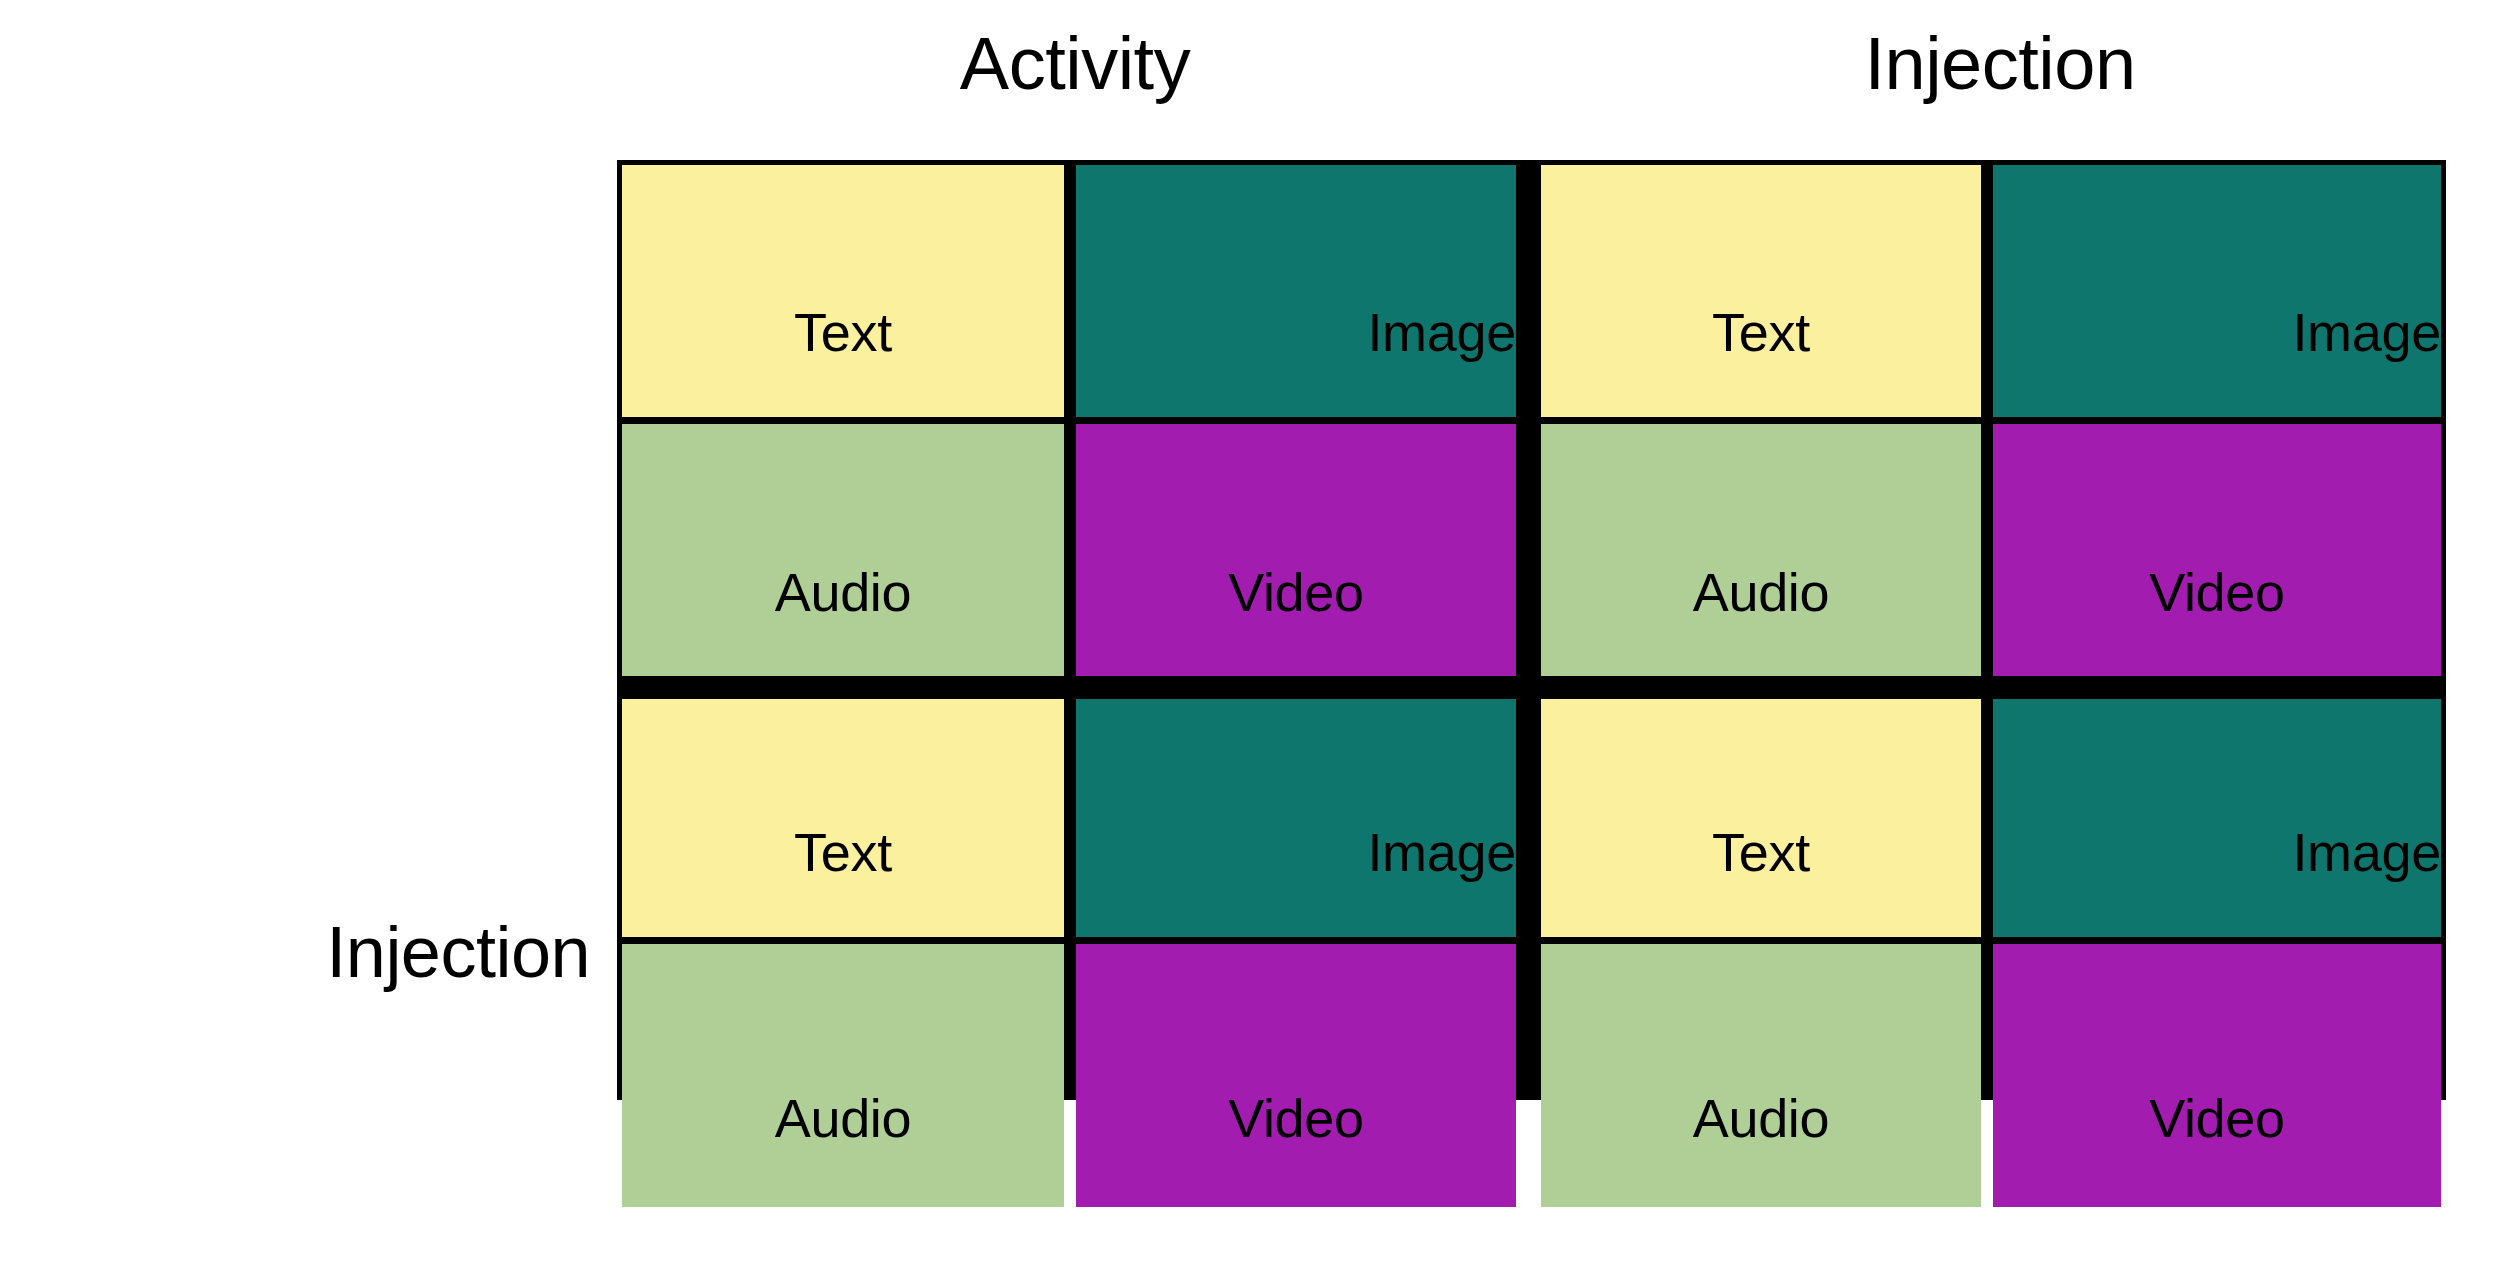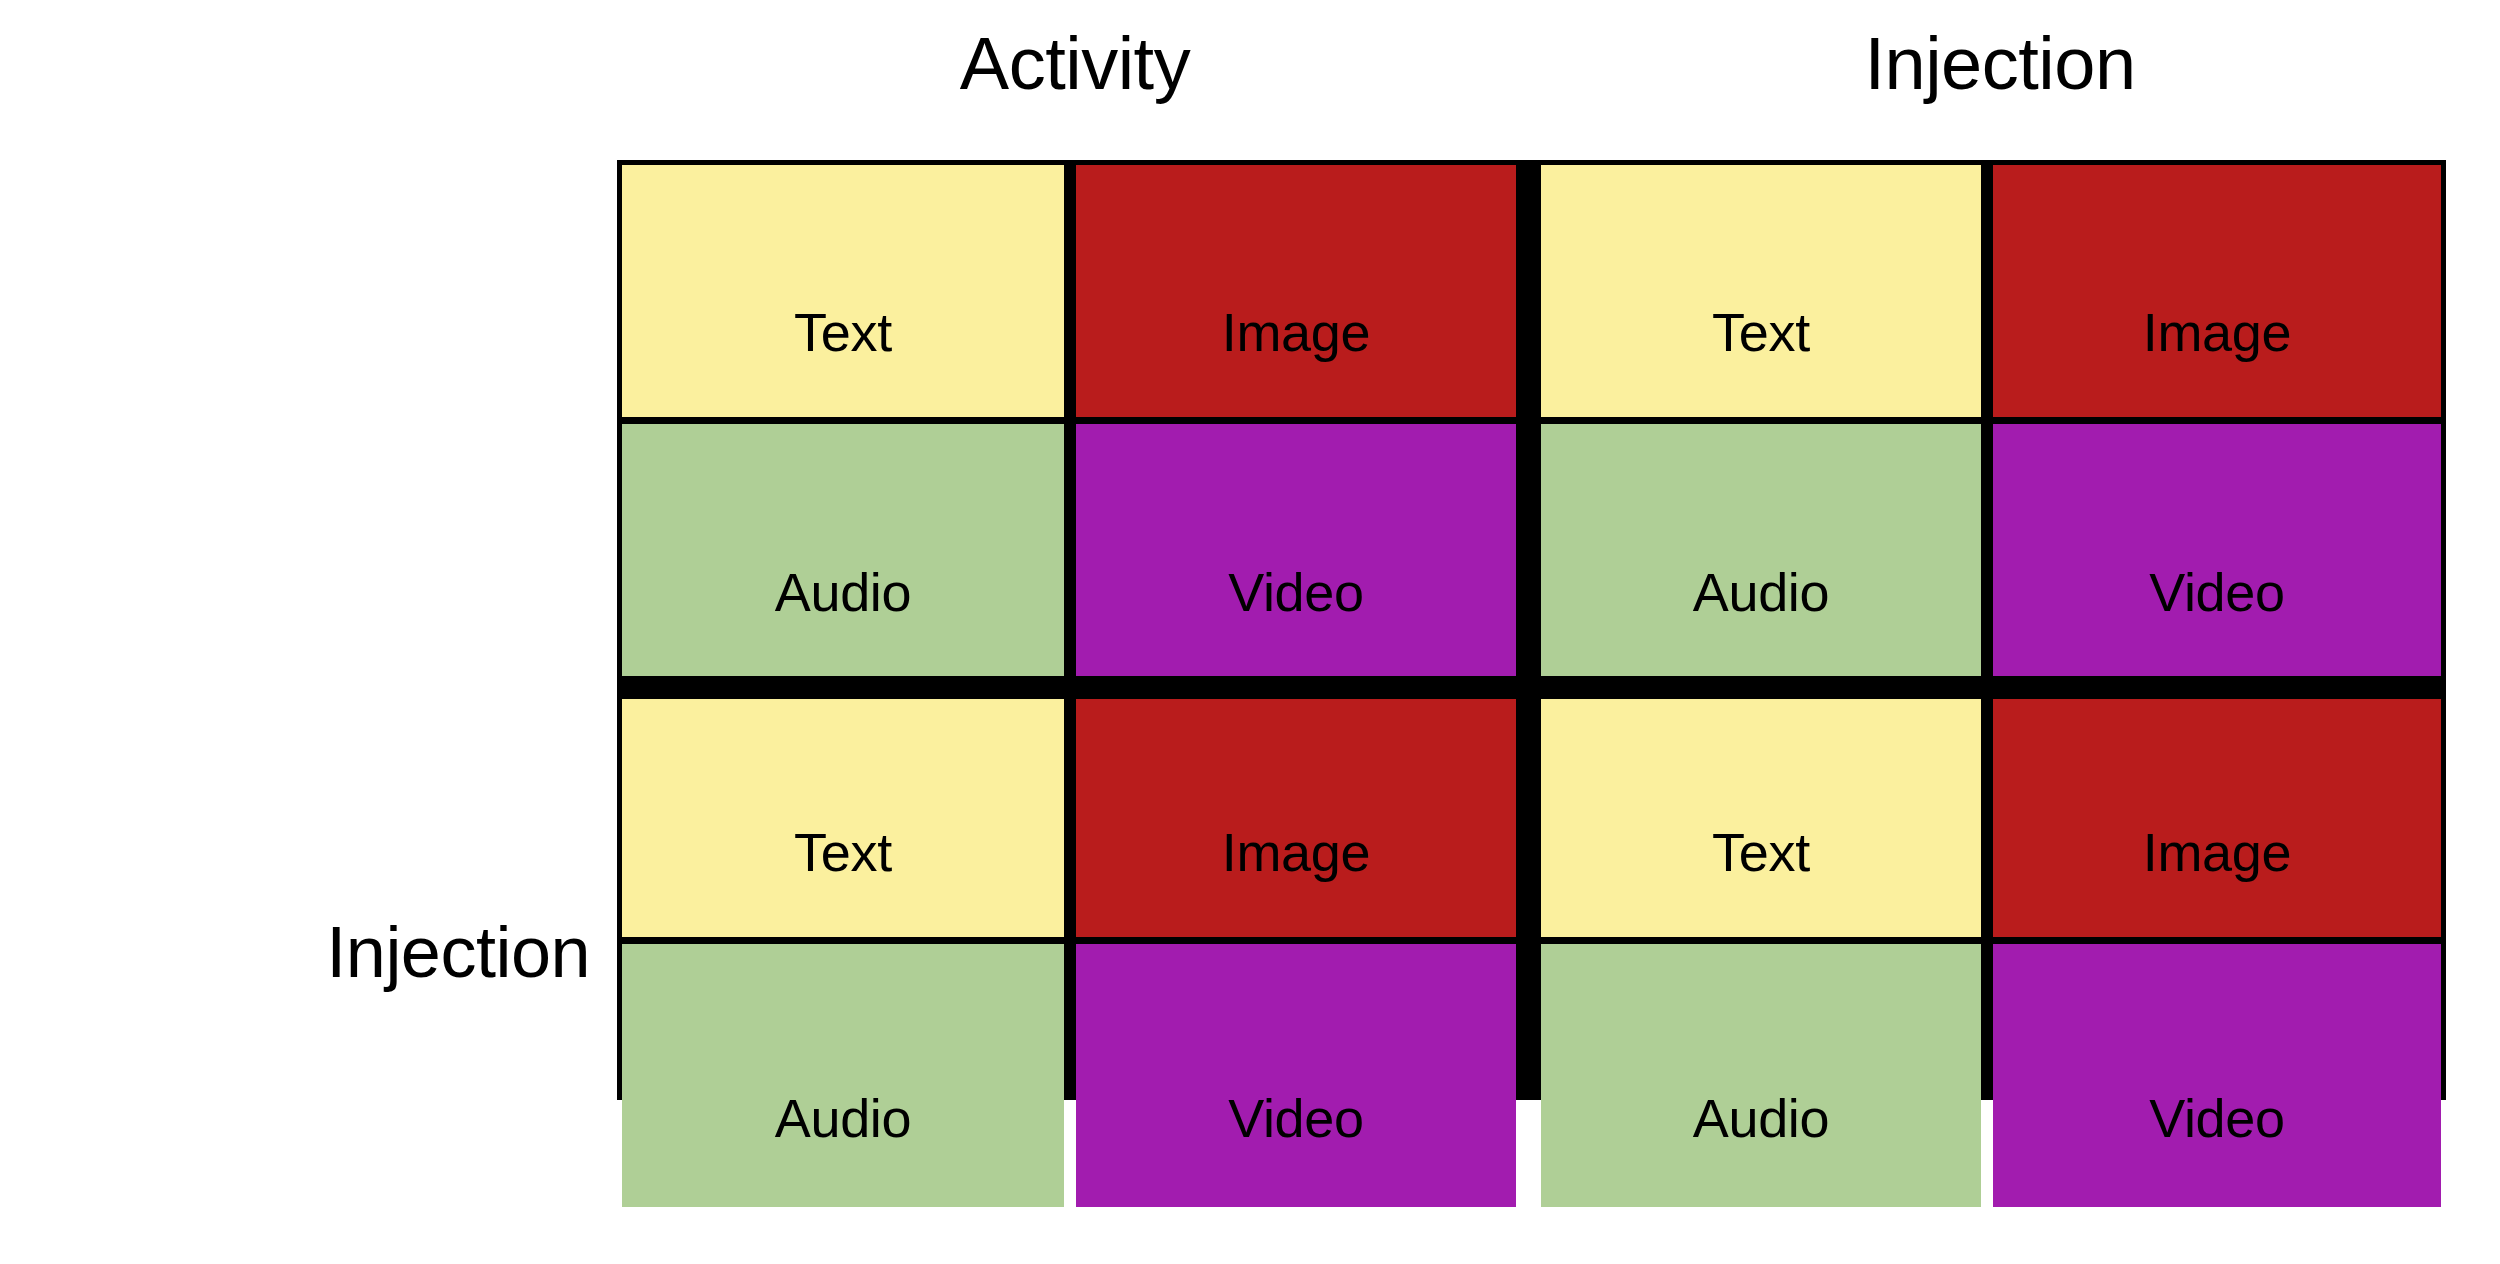--- a/index.html
+++ b/index.html
@@ -94,21 +94,21 @@
   .c3 { left: 1376px; width: 448px; }
 
   
   
   .r0 { top: 5px;   height: 252px; }
   .r1 { top: 264px; height: 252px; }
   .r2 { top: 539px; height: 238px; }
   .r3 { top: 784px; height: 263px; }
 
   .fill-text  { background: #fbf09e; }
-  .fill-image { background: #b91c1c; }
+  .fill-image { background: #0f766e; justify-content: flex-end; }
   .fill-audio { background: #afcf96; }
   .fill-video { background: #a21caf; }
 </style>
 </head>
 <body>
 
 <div class="stage">
 
   <div class="col-header" id="col-header-0">Activity</div>
   <div class="col-header" id="col-header-1">Injection</div>

